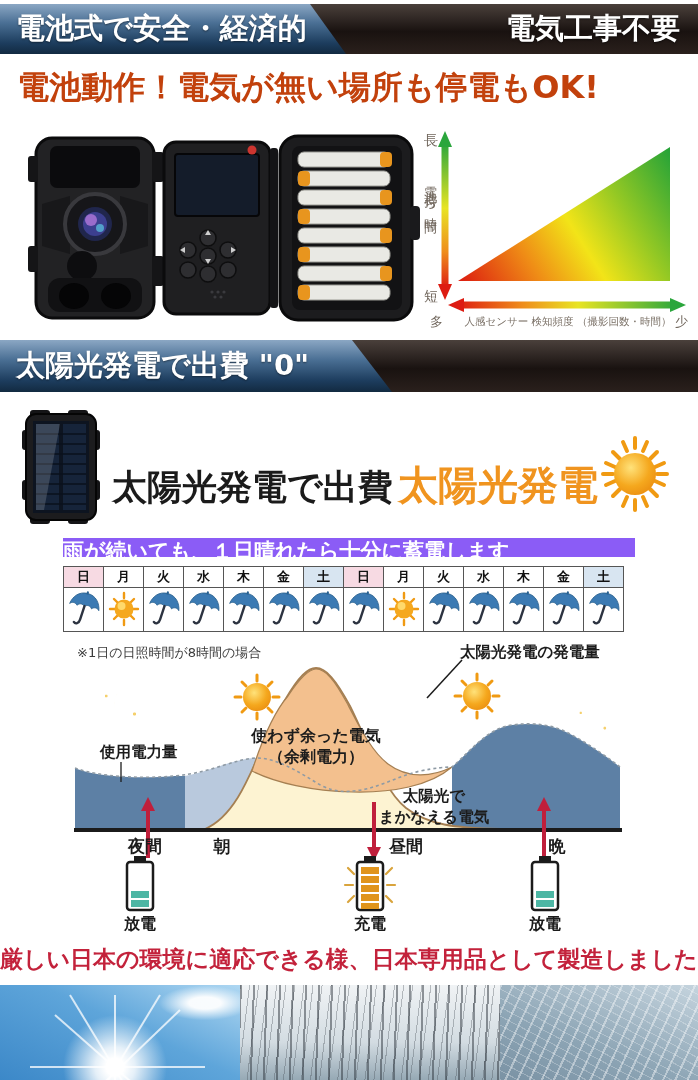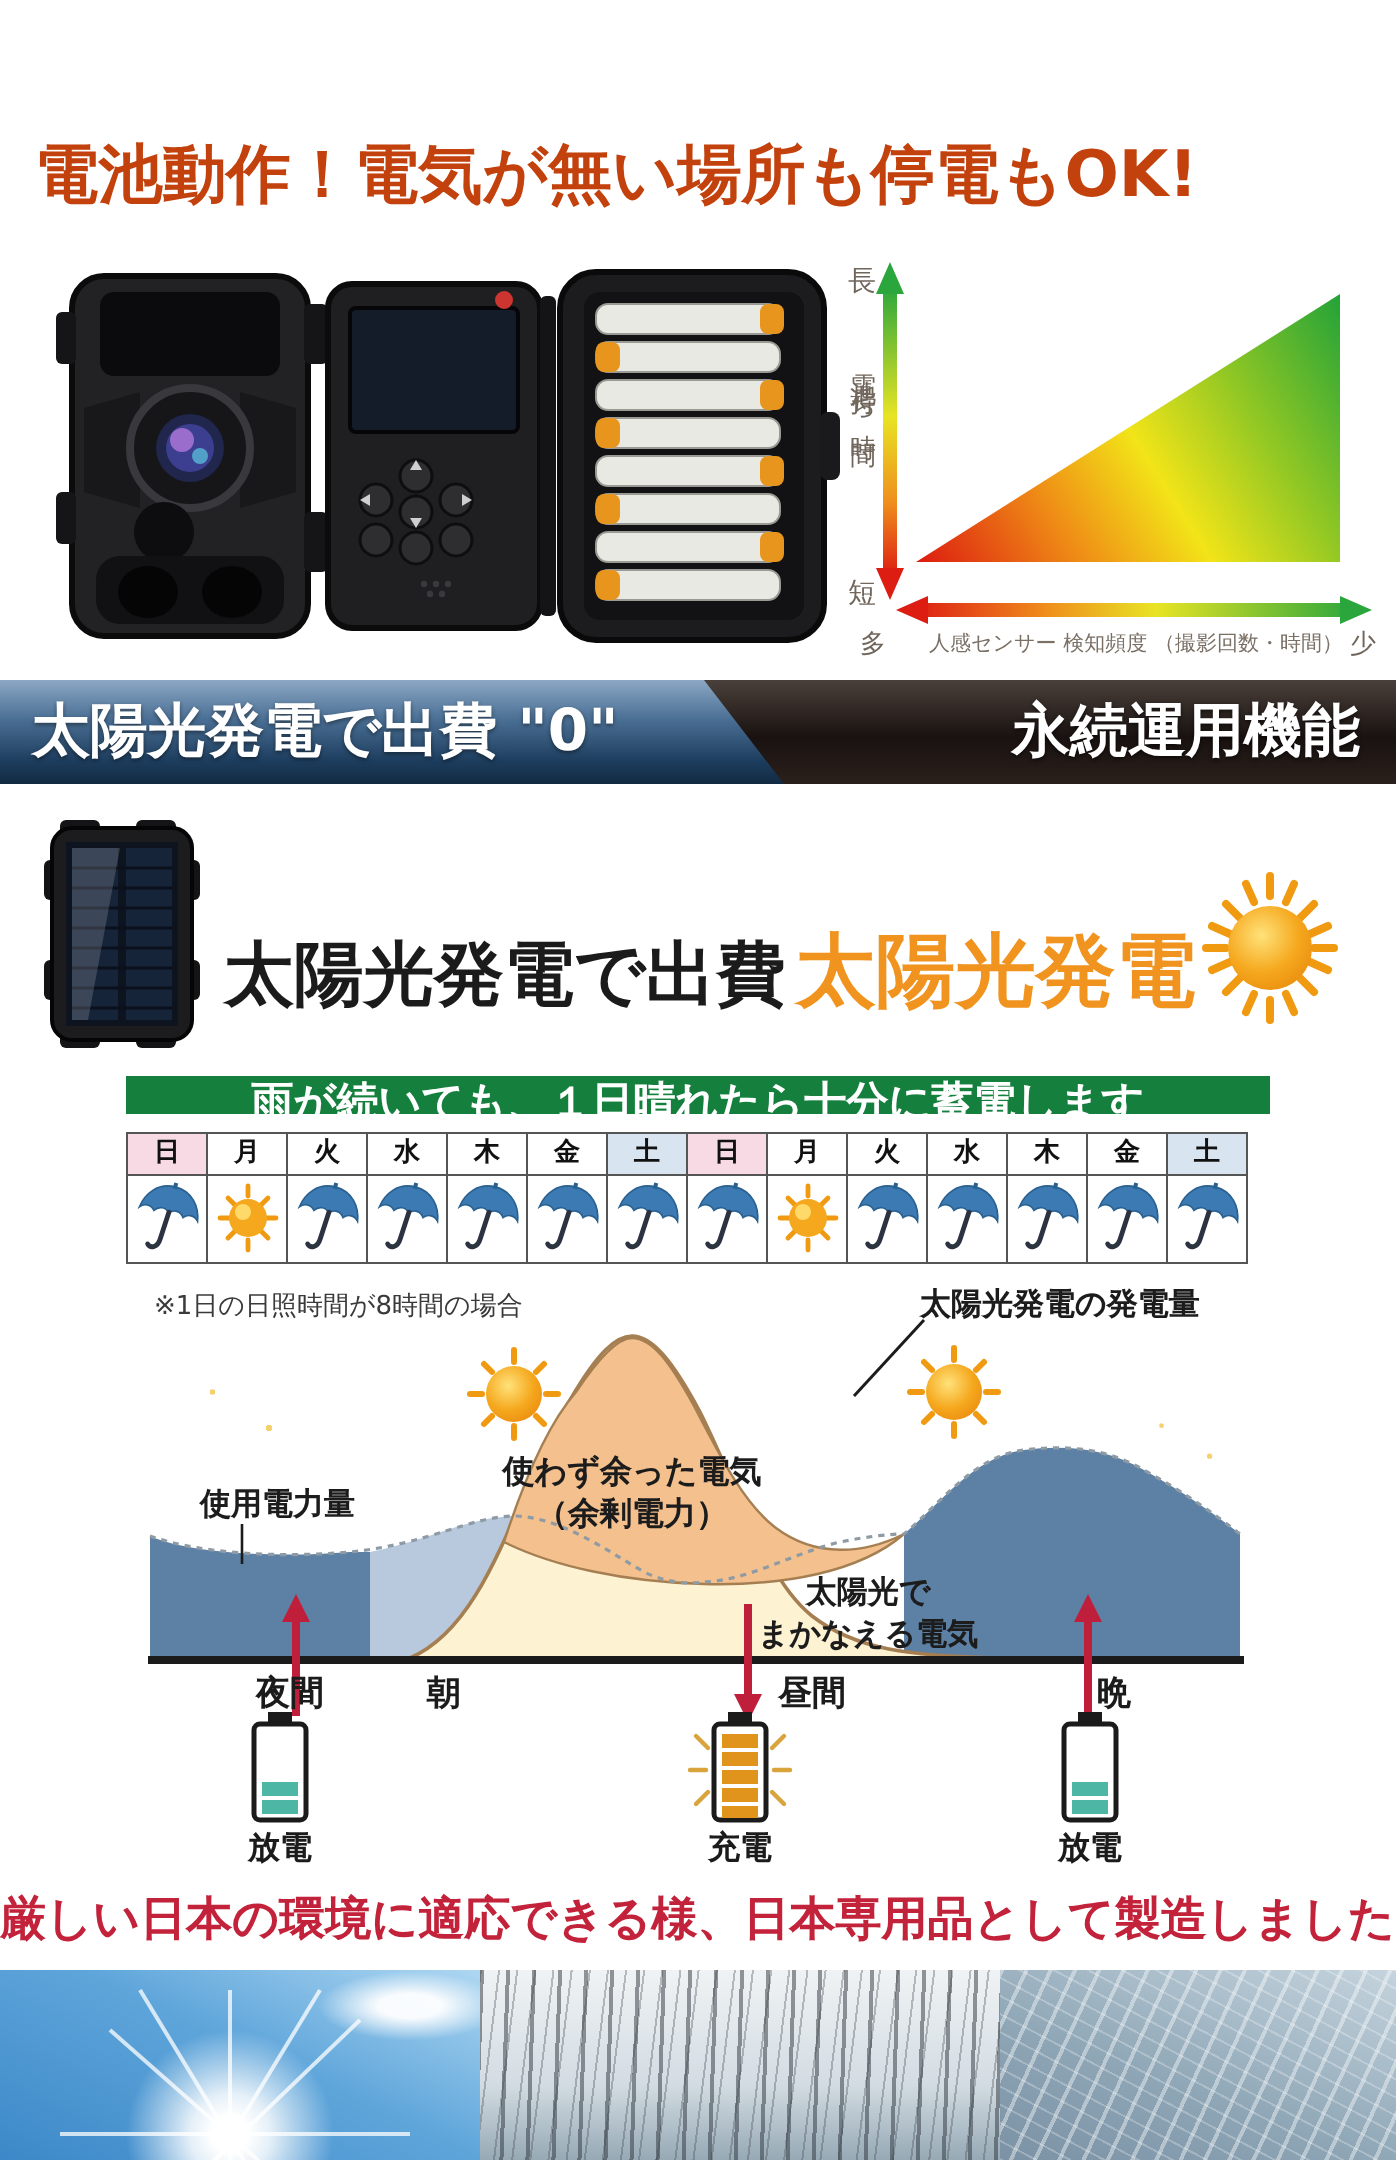--- a/index.html
+++ b/index.html
@@ -21,22 +21,22 @@
 
   .headline1{position:absolute;left:0;top:66px;width:616px;text-align:center;
         font-size:32px;font-weight:bold;color:#c2410c;white-space:nowrap;}
 
   
   .eco-line{position:absolute;left:118px;top:426px;font-size:24px;font-weight:bold;color:#6cb32d;white-space:nowrap;}
   .solar-line{position:absolute;left:112px;top:458px;white-space:nowrap;}
   .solar-line .blk{font-size:35px;font-weight:bold;color:#1b1b1b;}
   .solar-line .org{font-size:40px;font-weight:bold;color:#f0941f;margin-left:0;}
 
-  .banner{position:absolute;left:63px;top:538px;width:572px;height:19px;background:#15803d;
-        color:#fff;font-size:21px;font-weight:bold;text-align:center;line-height:26px;white-space:nowrap;}
+  .banner{position:absolute;left:63px;top:538px;width:572px;height:19px;background:#8b5cf6;
+        color:#fff;font-size:21px;font-weight:bold;text-align:left;line-height:26px;white-space:nowrap;}
 
   
   .cal{position:absolute;left:63px;top:566px;display:grid;grid-template-columns:repeat(14,40px);
        border-left:1px solid #555;border-top:1px solid #555;background:#fff;}
   .cal-col{border-right:1px solid #555;border-bottom:1px solid #555;}
   .cal-head{height:20px;line-height:20px;text-align:center;font-size:13px;font-weight:bold;color:#111;
        border-bottom:1px solid #555;background:#fff;}
   .cal-head.red{background:#f7dae3;}
   .cal-head.blue{background:#d8e5f1;}
   .cal-icon{height:43px;display:flex;align-items:center;justify-content:center;background:#fff;}
@@ -65,20 +65,25 @@
        repeating-linear-gradient(115deg, rgba(255,255,255,.40) 0 2px, rgba(0,0,0,0) 2px 11px),
        repeating-linear-gradient(28deg, rgba(255,255,255,.25) 0 1px, rgba(0,0,0,0) 1px 8px),
        linear-gradient(200deg,#c5d4de 0%,#8da5b5 60%,#7a92a4 100%);}
   svg text{font-family:"DejaVu Sans","Liberation Sans",sans-serif;}
 </style>
 </head>
 <body>
 
 <div id="stage">
 
+  <div class="hbar" style="top:4px;">
+    <div class="blue"></div>
+    <div class="ltext">電池式で安全・経済的</div>
+    <div class="rtext">電気工事不要</div>
+  </div>
 
   <div class="headline1">電池動作！電気が無い場所も停電もOK!</div>
 
   <svg class="abs" style="left:12px;top:126px;" width="412" height="204" viewBox="0 0 412 204">
 
     <g>
       <rect x="24" y="12" width="118" height="180" rx="16" fill="#222224" stroke="#0b0b0c" stroke-width="3"></rect>
       <rect x="16" y="30" width="10" height="26" rx="3" fill="#151517"></rect>
       <rect x="16" y="120" width="10" height="26" rx="3" fill="#151517"></rect>
       <rect x="140" y="26" width="12" height="30" rx="3" fill="#151517"></rect>
@@ -200,21 +205,20 @@
     <text x="4" y="178" font-size="14" fill="#70665c">短</text>
     <text x="10" y="203" font-size="13" fill="#70665c">多</text>
     <text x="255" y="203" font-size="13" fill="#70665c">少</text>
     <text x="148" y="202" font-size="10.5" fill="#7a7066" text-anchor="middle">人感センサー 検知頻度 （撮影回数・時間）</text>
   </svg>
   <div class="vtitle">電池持ち時間</div>
 
   <div class="hbar b2" style="top:340px;height:52px;">
     <div class="blue"></div>
     <div class="ltext">太陽光発電で出費 "0"</div>
-    <div class="rtext">永続運用機能</div>
   </div>
 
   <svg class="abs" style="left:20px;top:408px;" width="82" height="118" viewBox="0 0 82 118">
     <rect x="10" y="2" width="20" height="10" rx="3" fill="#141416"></rect>
     <rect x="48" y="2" width="20" height="10" rx="3" fill="#141416"></rect>
     <rect x="10" y="106" width="20" height="10" rx="3" fill="#141416"></rect>
     <rect x="48" y="106" width="20" height="10" rx="3" fill="#141416"></rect>
     <rect x="2" y="22" width="8" height="20" rx="3" fill="#141416"></rect>
     <rect x="2" y="72" width="8" height="20" rx="3" fill="#141416"></rect>
     <rect x="72" y="22" width="8" height="20" rx="3" fill="#141416"></rect>

